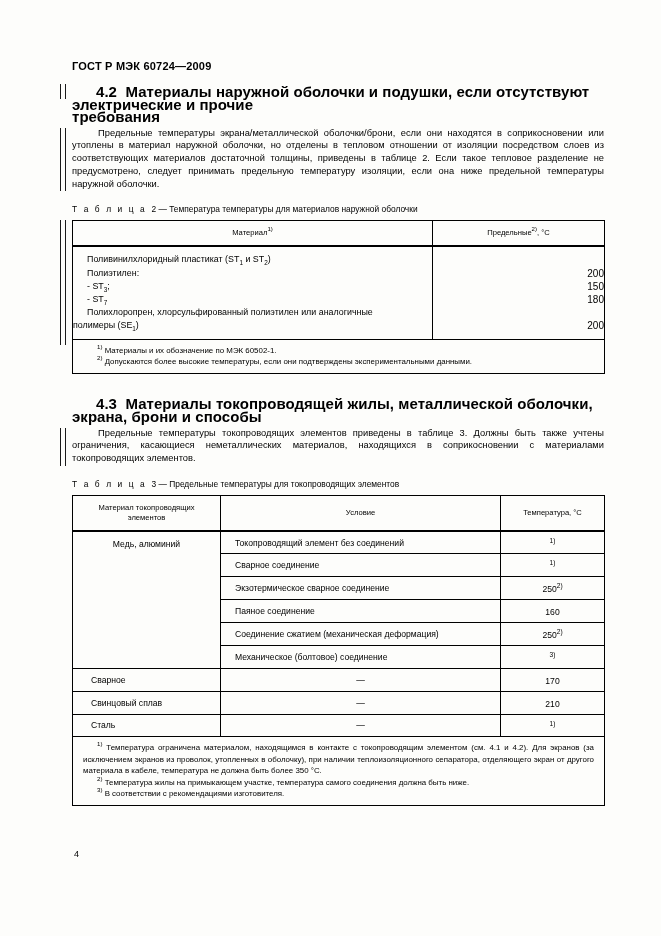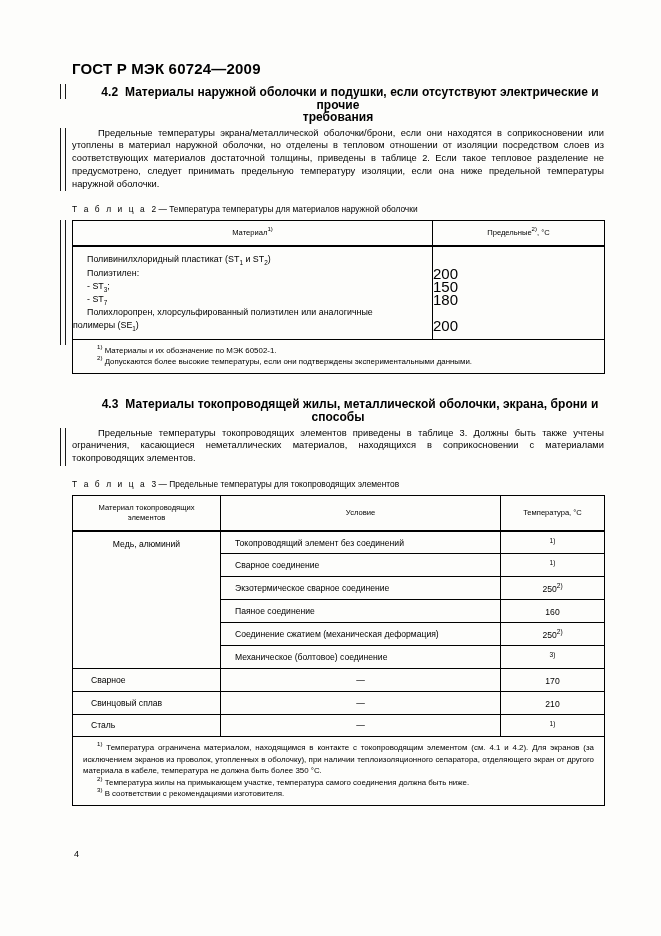--- a/index.html
+++ b/index.html
@@ -29,40 +29,40 @@
     width: 661px;
     height: 936px;
     background: #fdfdfb;
   }
 
   
   .doc-header {
     position: absolute;
     left: 72px;
     top: 60px;
-    font-size: 15px;
+    font-size: 11px;
     font-weight: bold;
     letter-spacing: 0.2px;
   }
 
   
   .content {
     position: absolute;
     left: 72px;
     top: 86px;
     width: 532px;
   }
 
   .sec-title {
-    font-size: 12px;
+    font-size: 15px;
     font-weight: bold;
     line-height: 12.6px;
     text-indent: 24px;
     margin: 0 0 0 0;
-    text-align: center;
+    text-align: left;
     letter-spacing: 0.05px;
   }
   .sec-title .cont {
     display: block;
     text-indent: 0;
   }
 
   .para {
     position: relative;
     font-size: 9.3px;
@@ -114,23 +114,23 @@
   .thick-bottom { border-bottom: 2px solid #000 !important; }
 
   .matlist {
     padding: 6px 0 6px 14px !important;
     line-height: 13.2px;
     font-size: 8.9px;
   }
   .matlist .ln { display: block; white-space: nowrap; }
   .matlist .wrapln { display: block; }
   .tempcol {
-    text-align: left;
+    text-align: right;
     line-height: 13.2px;
-    font-size: 15px;
+    font-size: 10px;
     padding: 6px 0 6px 0 !important;
     vertical-align: top;
   }
   .tempcol .ln { display: block; }
   .tempcol .gap { display: block; height: 13.2px; }
 
   .notes {
     padding: 5px 10px 6px 10px !important;
     font-size: 7.9px;
     line-height: 11.4px;

